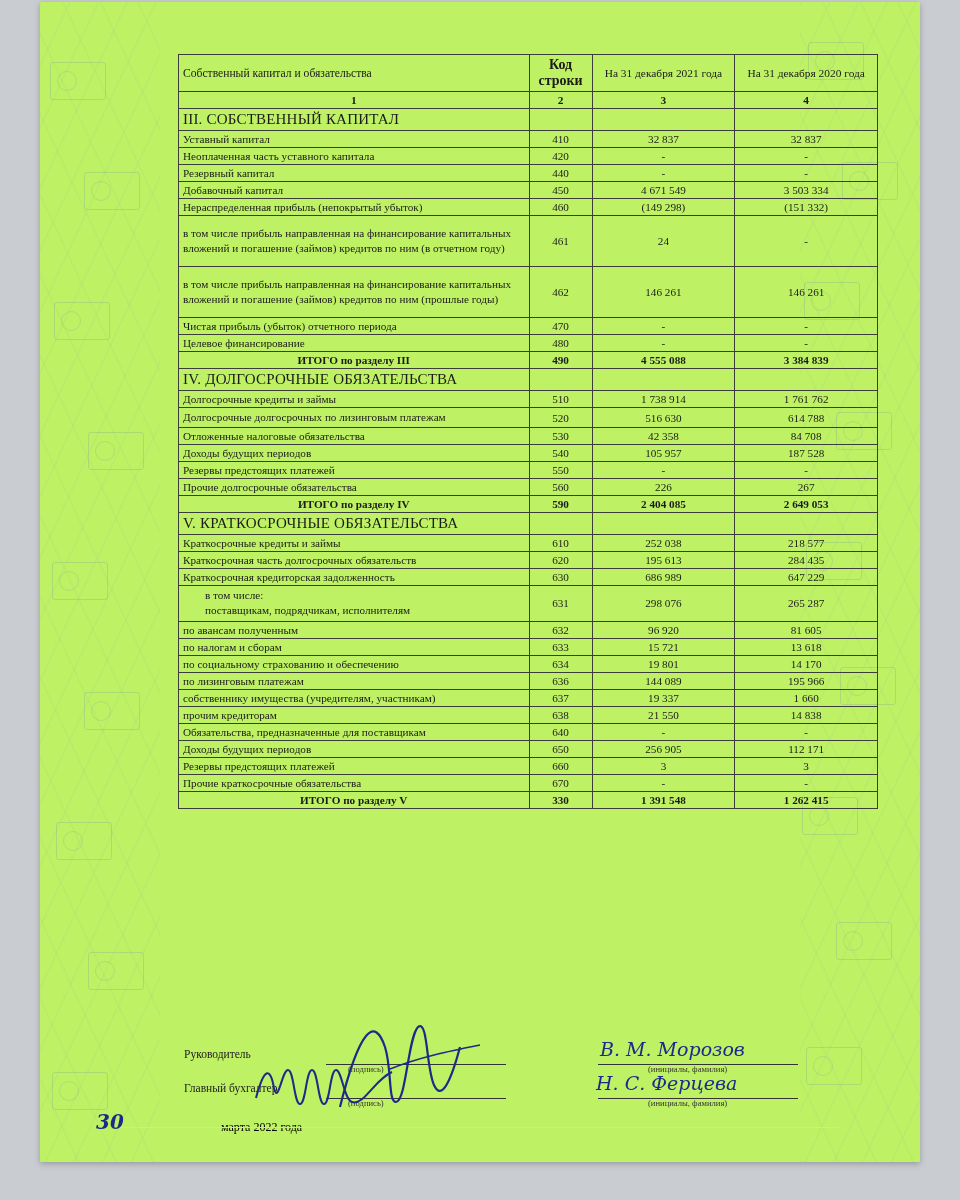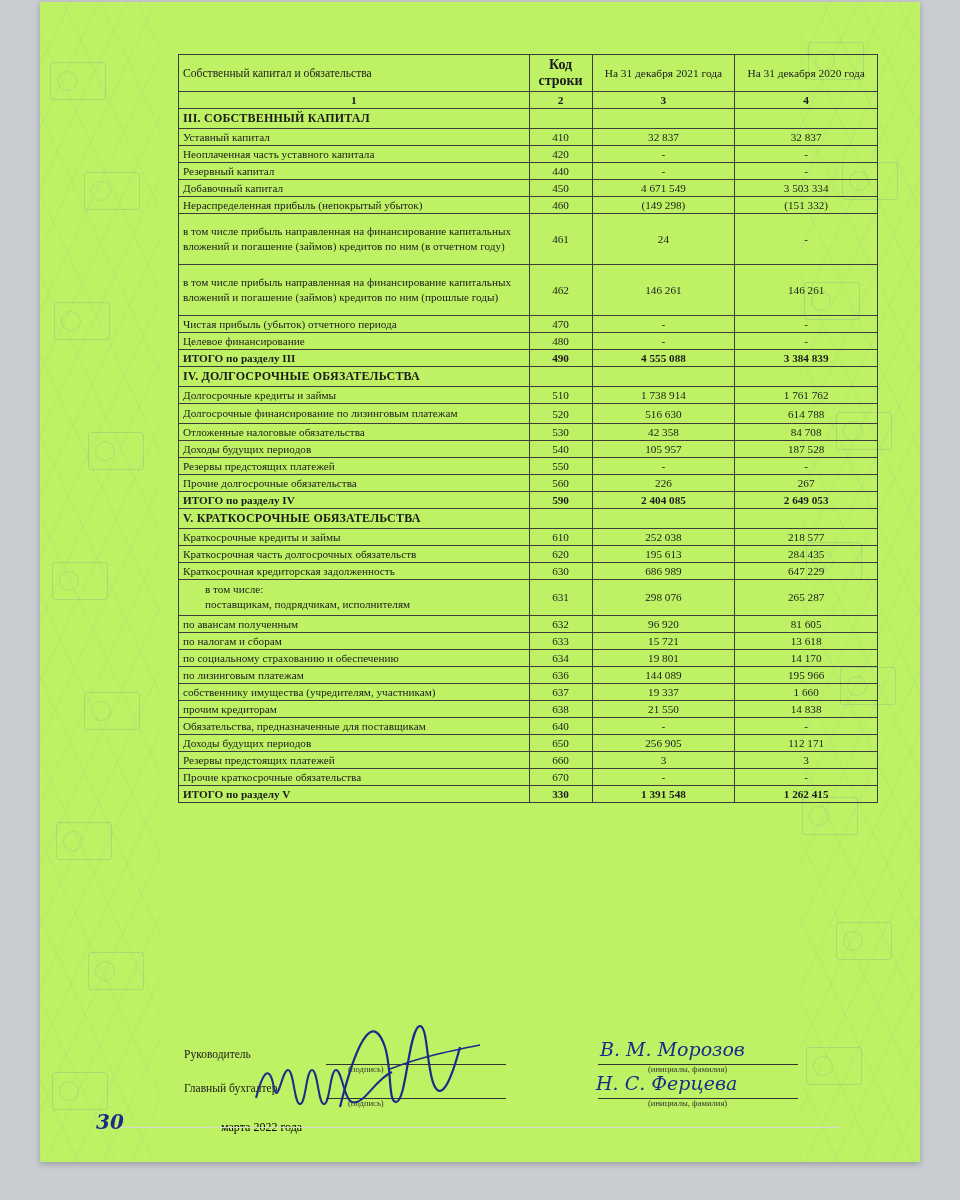--- a/index.html
+++ b/index.html
@@ -82,26 +82,26 @@
   }
   thead th.hdr-name { font-size: 11.6px; }
   thead th.hdr-code { font-weight: bold; font-size: 14px; line-height: 1.15; }
   .numrow td {
     text-align: center;
     font-weight: bold;
     font-size: 11.4px;
     padding: 3px 4px;
   }
   .section td {
-    font-weight: bold;
+    font-weight: normal;
     letter-spacing: 0.2px;
-    font-size: 12px;
+    font-size: 15px;
   }
   .total td { font-weight: bold; }
-  .total .c-name { font-weight: bold; }
+  .total .c-name { font-weight: bold; text-align: center; }
   .indent { padding-left: 22px; }
   .wrap { line-height: 1.35; }
   .balance td { font-weight: bold; font-size: 12px; }
 
   
   .sig {
     position: absolute;
     left: 138px;
     top: 1040px;
     width: 700px;
@@ -288,21 +288,21 @@
           <td class="c-val"></td>
           <td class="c-val"></td>
         </tr>
         <tr>
           <td class="c-name">Долгосрочные кредиты и займы</td>
           <td class="c-code">510</td>
           <td class="c-val">1 738 914</td>
           <td class="c-val">1 761 762</td>
         </tr>
         <tr>
-          <td class="c-name wrap">Долгосрочные финансирование по лизинговым платежам</td>
+          <td class="c-name wrap">Долгосрочные долгосрочных по лизинговым платежам</td>
           <td class="c-code">520</td>
           <td class="c-val">516 630</td>
           <td class="c-val">614 788</td>
         </tr>
         <tr>
           <td class="c-name">Отложенные налоговые обязательства</td>
           <td class="c-code">530</td>
           <td class="c-val">42 358</td>
           <td class="c-val">84 708</td>
         </tr>

